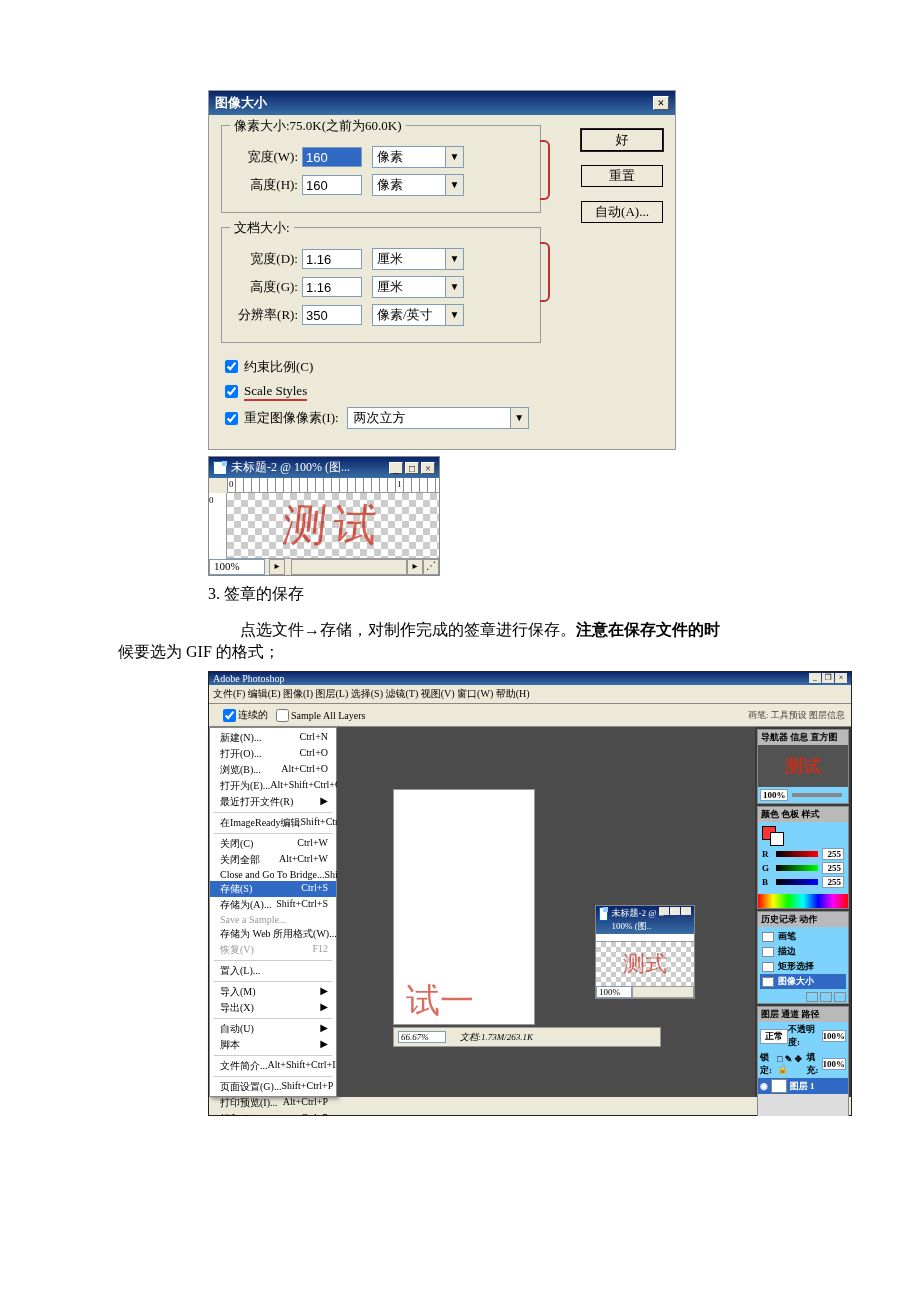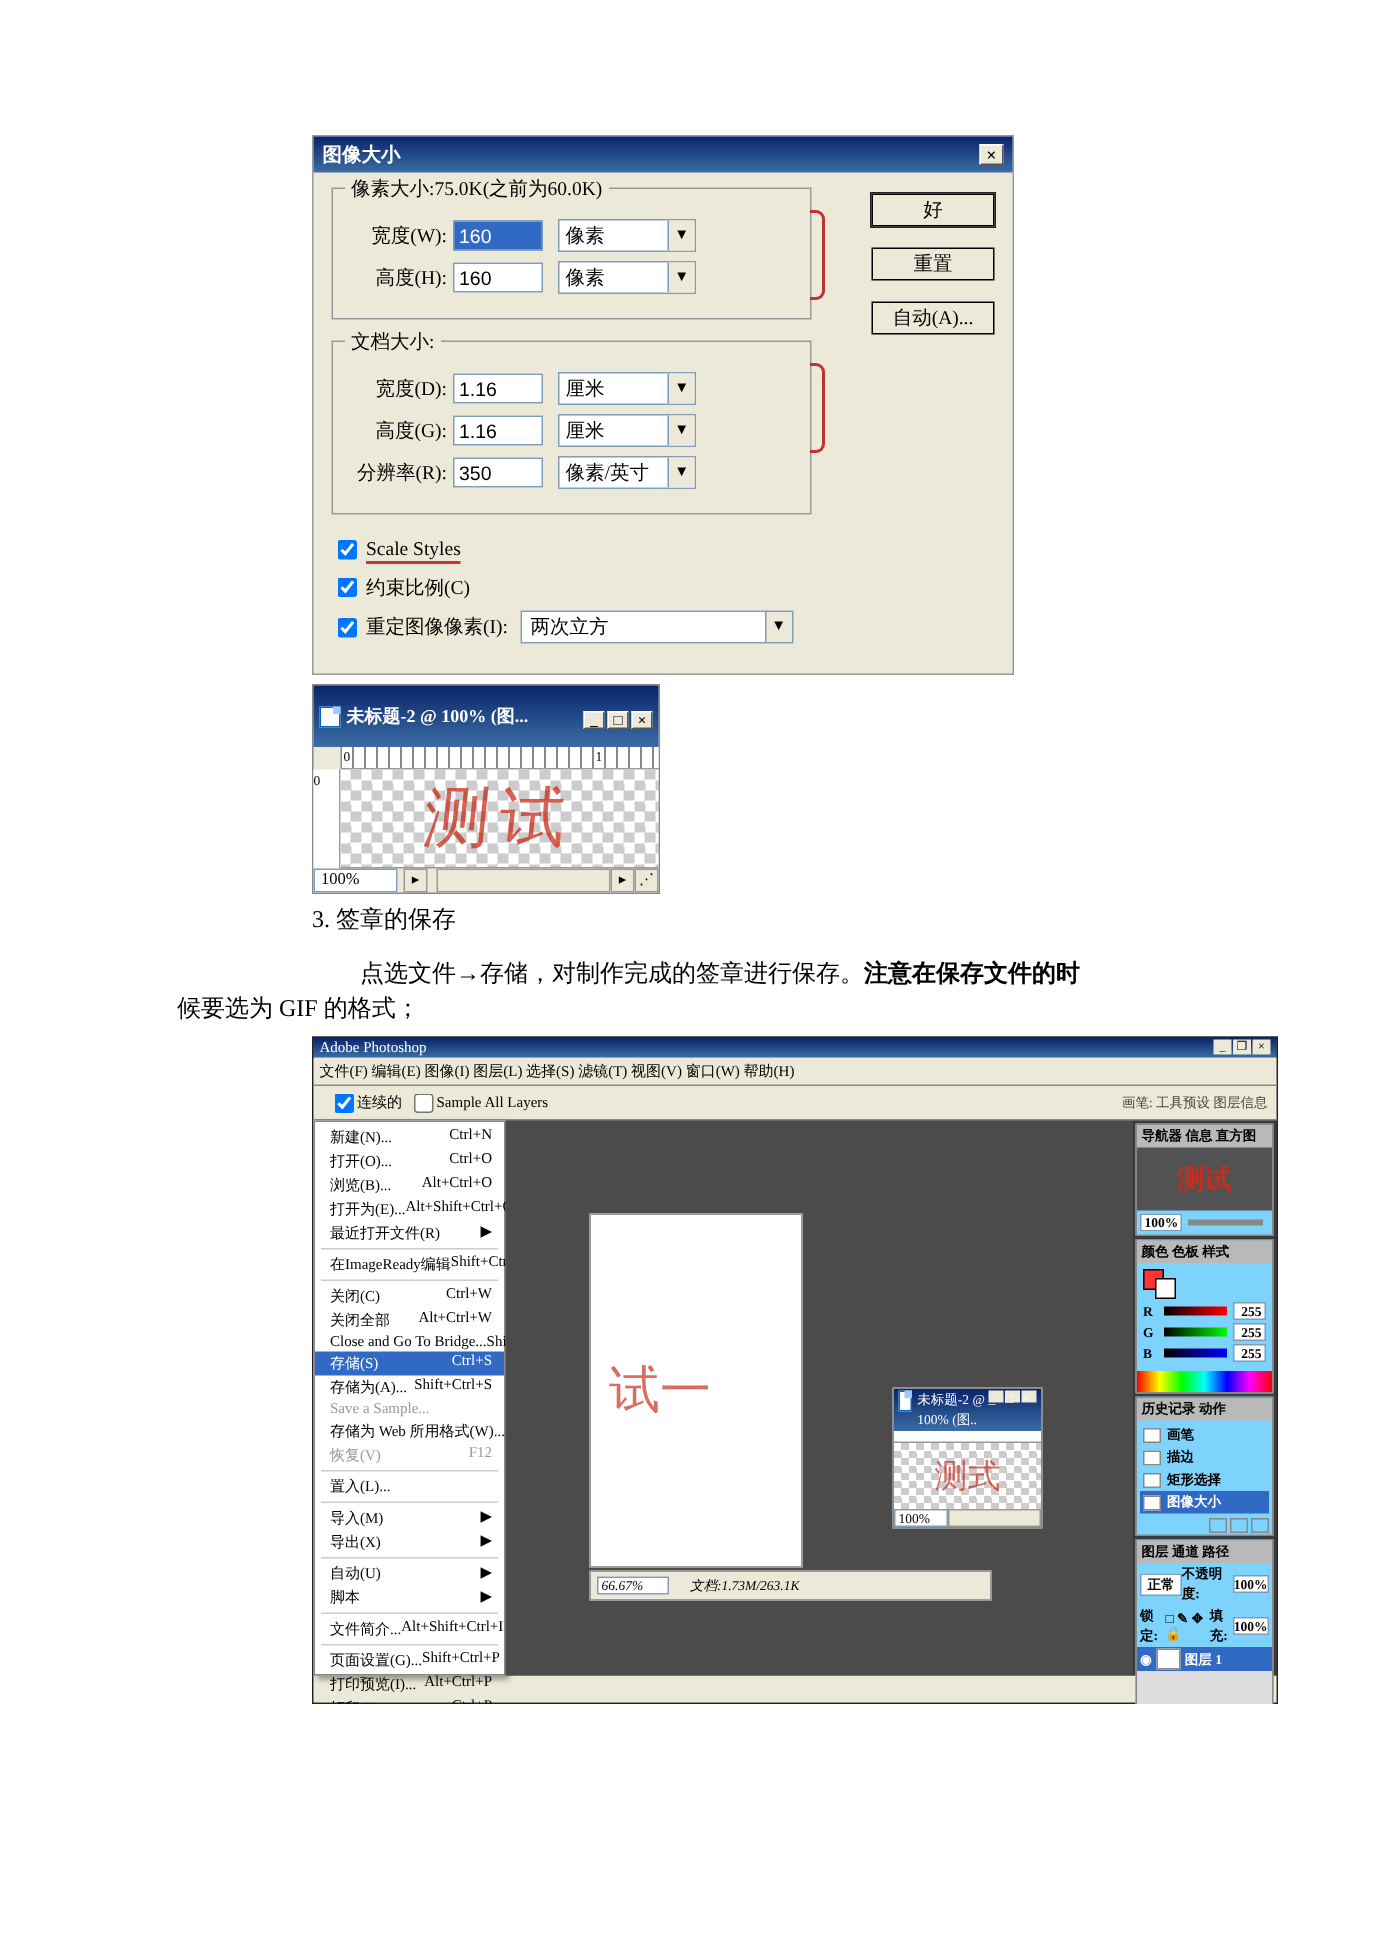--- a/index.html
+++ b/index.html
@@ -24,21 +24,21 @@
   .isd-checks input { margin-right: 6px; }
   .isd-resample-row { display:flex; align-items:center; }
   .isd-resample-sel { display: inline-flex; align-items: center; width: 182px; height: 22px; border: 1px solid #7f9db9; background: #fff; margin-left: 8px; padding: 0 6px; position: relative; font-size: 13px; }
   .isd-resample-sel .arr { position:absolute; right:0; top:0; width:18px; height:100%; background:#ece9d8; border-left:1px solid #7f9db9; text-align:center; line-height:20px; font-size:10px; }
   .isd-btns { position: absolute; right: 12px; top: 14px; display: flex; flex-direction: column; gap: 14px; }
   .isd-btn { width: 82px; height: 22px; background: #ece9d8; border: 1px solid #000; font-size: 13px; text-align:center; line-height:20px; }
   .isd-btn:first-child { box-shadow: 0 0 0 1px #222; }
 
   
   .docwin { width: 232px; margin: 6px 0 0 208px; border: 1px solid #888; background: #ece9d8; font-family:"Tahoma","SimSun"; font-size:12px; }
-  .docwin-title { background: linear-gradient(#0a246a, #3a6ea5); color:#fff; padding:12px 4px; display:flex; align-items:flex-end; justify-content:space-between; font-weight:bold; }
+  .docwin-title { background: linear-gradient(#0a246a, #3a6ea5); color:#fff; padding:2px 4px; display:flex; align-items:center; justify-content:space-between; font-weight:normal; }
   .docwin-title .wbtns { display:flex; gap:2px; }
   .docwin-title .wbtn { width:14px; height:12px; background:#ece9d8; color:#000; font-size:10px; text-align:center; line-height:12px; border:1px solid #fff; border-right-color:#555; border-bottom-color:#555; }
   .doc-icon { width:14px; height:14px; background:#fff; border:1px solid #06c; margin-right:4px; display:inline-block; position:relative; }
   .doc-icon::after { content:""; position:absolute; right:-1px; top:-1px; width:5px; height:5px; background:#9cf; }
   .ruler-h, .ruler-v { background: repeating-linear-gradient(90deg,#888 0,#888 1px,#fff 1px,#fff 8px); }
   .ruler-h { height:15px; border-bottom:1px solid #999; display:flex; font-size:9px; color:#000; }
   .canvas-area { position:relative; height:66px; background: repeating-conic-gradient(#ccc 0 25%, #fff 0 50%) 0 0/14px 14px; border-bottom:1px solid #999; }
   .canvas-area .sample { position:absolute; inset:0; display:flex; align-items:center; justify-content:center; font-family:"KaiTi","STKaiti",serif; font-size:44px; color:rgba(200,30,10,0.7); letter-spacing:6px; transform:skewX(-6deg); }
   .doc-status { display:flex; align-items:center; font-size:11px; }
   .doc-status .zoom { width:56px; border:1px solid #7f9db9; background:#fff; height:16px; padding:0 4px; }
@@ -60,21 +60,21 @@
   .ps-optbar .chk { margin: 0 2px 0 8px; }
   .ps-main { display:flex; height:370px; position:relative; }
   .ps-filemenu { width: 128px; background:#fff; border: 1px solid #888; box-shadow: 2px 2px 4px rgba(0,0,0,0.4); padding: 2px 0; font-size:10px; }
   .ps-filemenu .mi { display:flex; justify-content:space-between; padding: 1px 8px 1px 10px; white-space:nowrap; }
   .ps-filemenu .mi.dis { color:#999; }
   .ps-filemenu .mi.sel { background:#316ac5; color:#fff; }
   .ps-filemenu .sep { border-top:1px solid #ccc; margin: 2px 4px; }
   .ps-canvasarea { flex: 1; position: relative; background:#4b4b4b; }
   .ps-doc1 { position:absolute; left: 56px; top: 300px; width: 268px; height: 20px; background:#ece9d8; border:1px solid #999; font-size:9px; display:flex; align-items:center;font-style:italic; }
   .ps-doc1 .z { width:48px; border:1px solid #7f9db9; background:#fff; margin:0 4px; padding:0 2px; }
-  .ps-canvas1 { position:absolute; left: 56px; top: 44px; right: 220px; bottom: 72px; background:#fff; border:1px solid #999; display:flex; align-items:center; justify-content:flex-start; font-family:"KaiTi","STKaiti",serif; font-size:34px; color:rgba(200,30,10,0.65); padding-left:12px;margin-top:18px; }
+  .ps-canvas1 { position:absolute; left: 56px; top: 44px; right: 220px; bottom: 72px; background:#fff; border:1px solid #999; display:flex; align-items:flex-end; justify-content:flex-start; font-family:"KaiTi","STKaiti",serif; font-size:34px; color:rgba(200,30,10,0.65); padding-left:12px;margin-top:18px; }
   .ps-docwin2 { position:absolute; left: 258px; top: 178px; width: 100px; border:1px solid #888; background:#ece9d8; font-size:9px; }
   .ps-docwin2 .t { background: linear-gradient(#0a246a,#3a6ea5); color:#fff; padding:1px 3px; display:flex; justify-content:space-between; }
   .ps-docwin2 .cv { height:44px; background: repeating-conic-gradient(#ccc 0 25%, #fff 0 50%) 0 0/10px 10px; display:flex; align-items:center; justify-content:center; font-family:"KaiTi","STKaiti"; font-size:22px; color:rgba(200,30,10,0.65); }
   .ps-docwin2 .st { display:flex; }
   .ps-docwin2 .st .z { width:36px; border:1px solid #7f9db9; background:#fff; font-size:9px; padding:0 2px; }
   .ps-docwin2 .st .r { flex:1; border:1px solid #999; }
   .ps-panels { width: 96px; background:#3a3a3a; display:flex; flex-direction:column; gap:2px; padding:2px; font-size:9px; }
   .ps-panel { background:#7dd3fc; border:1px solid #888;font-weight:bold; }
   .ps-panel .hd { background:#b9b9b9; padding:1px 3px; font-size:9px; display:flex; gap:4px; }
   .ps-nav-thumb { height:42px; background:#525252; display:flex; align-items:center; justify-content:center; }
@@ -159,25 +159,25 @@
           <span class="isd-sel" style="width:92px;">
               <span>像素/英寸</span>
               <span class="arr">▼</span>
             </span>
         </div>
       </div>
 
       <div class="isd-checks">
         <div class="ck">
             <input type="checkbox" checked="" style="">
-            <span class="underline-red">Scale Styles</span>
+            <span>约束比例(C)</span>
           </div>
         <div class="ck">
             <input type="checkbox" checked="" style="">
-            <span>约束比例(C)</span>
+            <span class="underline-red">Scale Styles</span>
           </div>
         <div class="ck isd-resample-row">
           <input type="checkbox" checked="" style="">
           <span>重定图像像素(I):</span>
           <span class="isd-resample-sel">
               <span>两次立方</span>
               <span class="arr">▼</span>
             </span>
         </div>
       </div>

